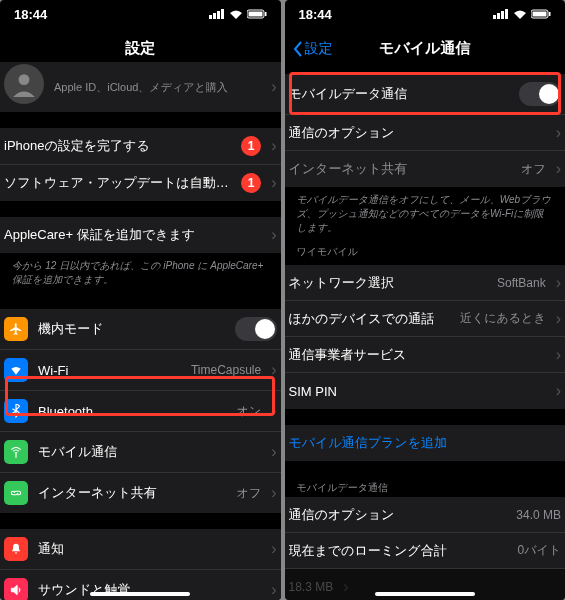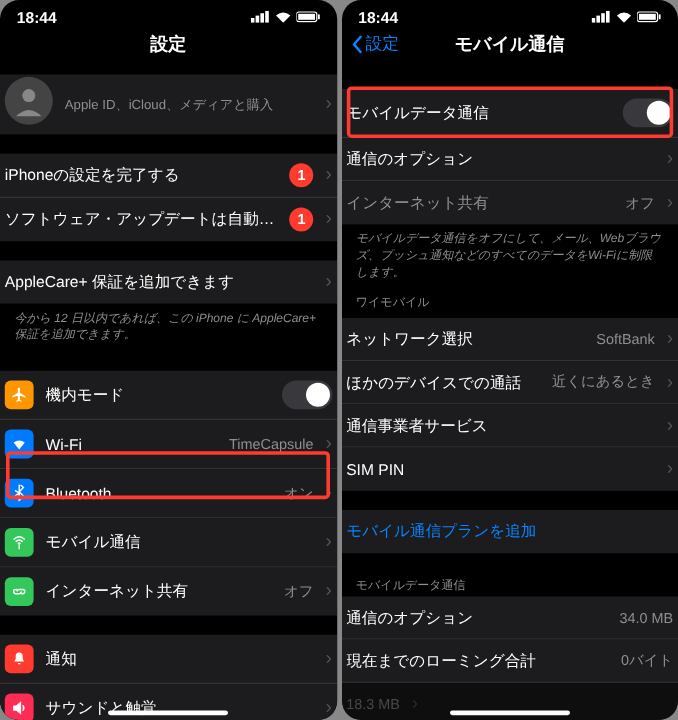--- a/index.html
+++ b/index.html
@@ -9,39 +9,39 @@
     width: 565px;
     height: 600px;
     display: flex;
     gap: 4px;
   }
   .phone {
     flex: 1;
     background: #000;
     overflow: hidden;
     position: relative;
-    border-radius: 16px;
+    border-radius: 4px;
     display: flex;
     flex-direction: column;
   }
   .status-bar {
     height: 28px;
     color: #fff;
     display: flex;
     align-items: center;
     justify-content: space-between;
     padding: 0 14px;
     font-size: 13px;
     font-weight: 600;
   }
   .status-right { display: flex; gap: 4px; align-items: center; }
   .nav {
     height: 30px;
     display: flex;
-    align-items: flex-start;
+    align-items: flex-end;
     justify-content: center;
     position: relative;
     color: #fff;
     font-size: 15px;
   }
   .nav-back {
     position: absolute;
     left: 8px;
     color: #0A84FF;
     display: flex;

